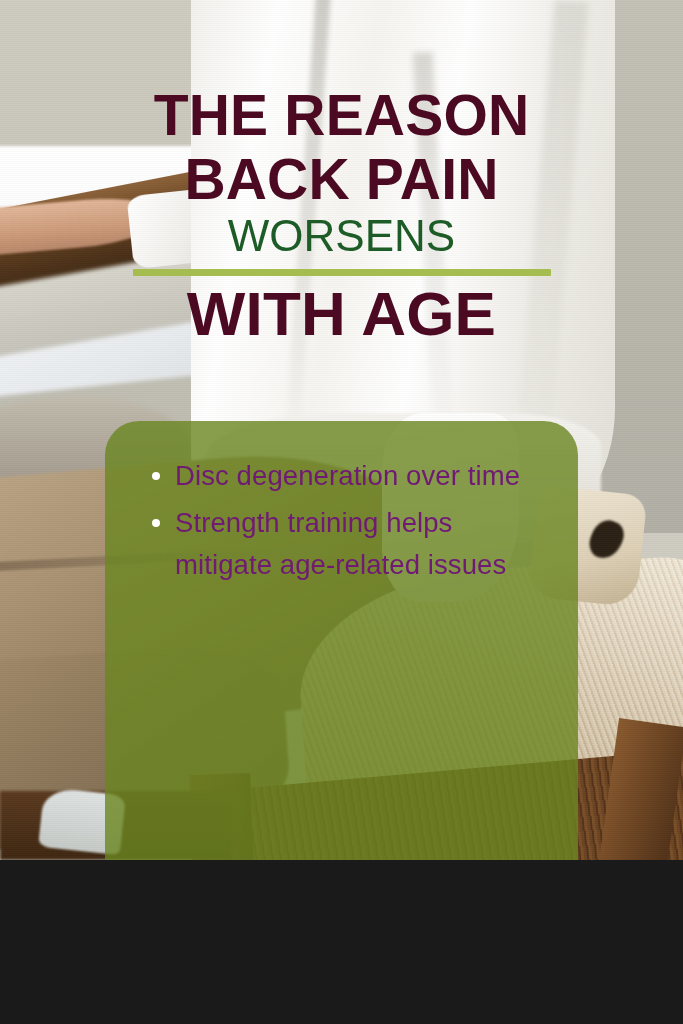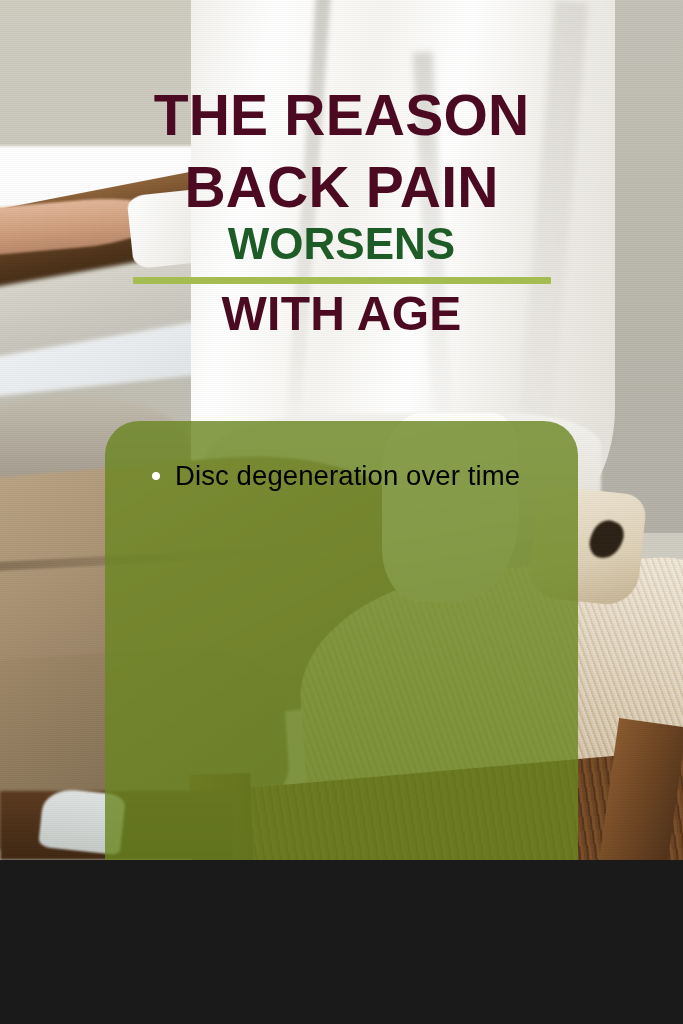--- a/index.html
+++ b/index.html
@@ -265,38 +265,38 @@
   }
   .t-line1, .t-line2, .t-line4 {
     font-size: 57px;
     line-height: 1.02;
     font-weight: 700;
     letter-spacing: 0.2px;
     color: #4b0a22;
     margin: 0;
     font-family: "Liberation Sans", "DejaVu Sans", sans-serif;
   }
-  .t-line2 { margin-top: 14px; }
+  .t-line2 { margin-top: 6px; }
   .t-line3 {
     font-size: 44px;
     line-height: 1.02;
-    font-weight: 700;
+    font-weight: 400;
     color: #1d5c27;
     margin: 6px 0 0 0;
     font-family: "Liberation Sans", "DejaVu Sans", sans-serif;
   }
   .divider {
     width: 418px;
     height: 7px;
     background: #a5bc50;
     margin: 10px auto 0 auto;
     border-radius: 1px;
   }
   .t-line4 {
-    font-size: 48px;
+    font-size: 62px;
     margin-top: 6px;
   }
 
   
   .card {
     position: absolute;
     left: 105px;
     top: 421px;
     width: 473px;
     height: 557px;
@@ -307,21 +307,21 @@
     padding: 34px 26px 20px 26px;
     overflow: hidden;
   }
   .bullets {
     list-style: none;
     margin: 0;
     padding: 0;
   }
   .bullets li {
     position: relative;
-    color: #000000;
+    color: #701a75;
     font-size: 27.5px;
     line-height: 1.50;
     padding-left: 44px;
     margin-bottom: 6px;
     font-weight: 400;
     letter-spacing: 0.1px;
     font-family: "Liberation Sans", "DejaVu Sans", sans-serif;
   }
   .bullets li::before {
     content: "";
@@ -375,16 +375,17 @@
     <h1 class="t-line1">THE REASON</h1>
     <h1 class="t-line2">BACK PAIN</h1>
     <h2 class="t-line3">WORSENS</h2>
     <div class="divider"></div>
     <h1 class="t-line4">WITH AGE</h1>
   </div>
 
   <div class="card">
     <ul class="bullets">
       <li>Disc degeneration over time</li>
+      <li>Strength training helps mitigate age-related issues</li>
     </ul>
   </div>
 
 </div>
 
 </body></html>

